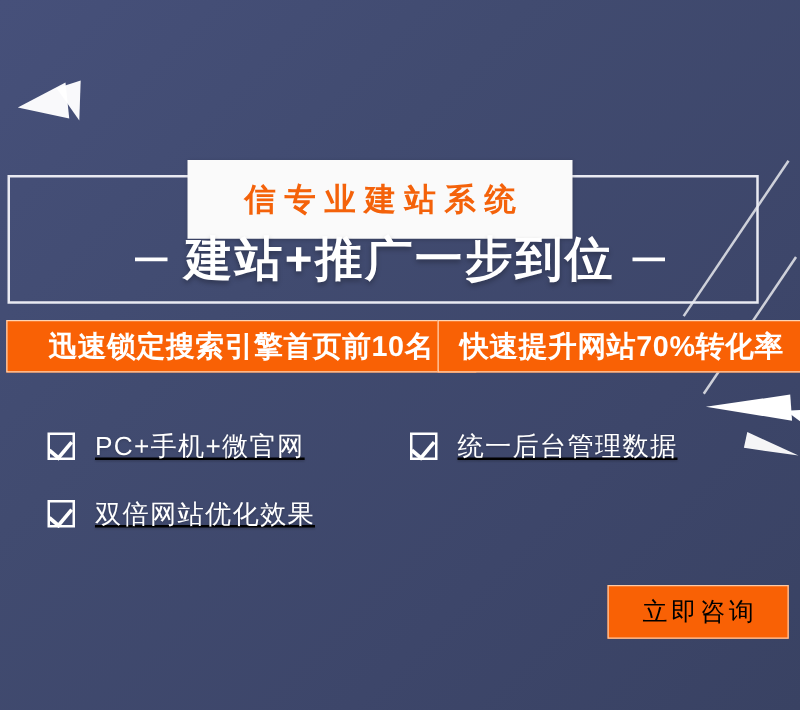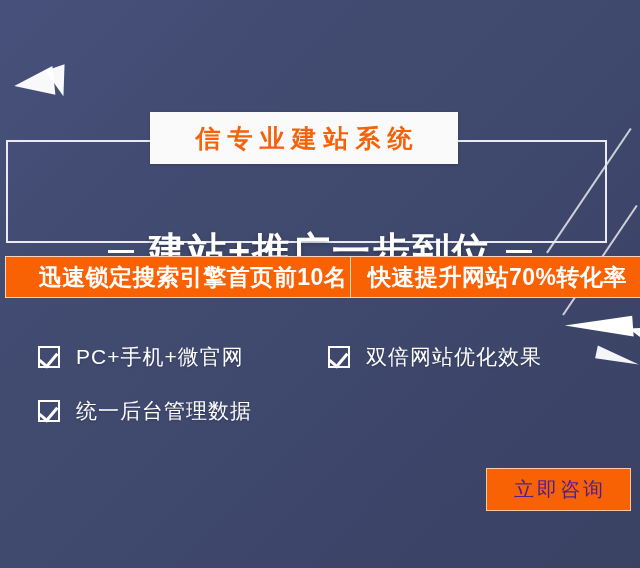--- a/index.html
+++ b/index.html
@@ -86,23 +86,23 @@
     width: 601px;
     height: 103px;
     border: 2px solid #e9eaf2;
     box-sizing: border-box;
   }
 
   
   .ribbon {
     position: absolute;
     left: 150px;
-    top: 112px;
+    top: 128px;
     width: 308px;
-    height: 52px;
+    height: 63px;
     background: #fafafa;
     box-shadow: 0 1px 3px rgba(0,0,0,.18);
     display: flex;
     align-items: center;
     justify-content: center;
   }
   .ribbon-text {
     color: #f4620a;
     font-size: 25px;
     font-weight: bold;
@@ -114,21 +114,20 @@
   
   .headline-wrap {
     position: absolute;
     left: 0;
     top: 182px;
     width: 640px;
     display: flex;
     align-items: center;
     justify-content: center;
     gap: 14px;
-    margin-top: 44px;
   }
   .rule {
     width: 26px;
     height: 3px;
     background: #ffffff;
     flex: none;
   }
   .headline {
     color: #ffffff;
     font-size: 38px;
@@ -166,20 +165,21 @@
     width: 590px;
     display: grid;
     grid-template-columns: 290px 300px;
     grid-auto-rows: 54px;
     align-items: center;
   }
   .feature {
     display: flex;
     align-items: center;
     gap: 16px;
+    text-decoration: underline;
   }
   .check-box {
     width: 22px;
     height: 22px;
     border: 2px solid #ffffff;
     box-sizing: border-box;
     position: relative;
     flex: none;
   }
   .check-box::after {
@@ -204,21 +204,21 @@
   
   .cta {
     position: absolute;
     left: 486px;
     top: 468px;
     width: 145px;
     height: 43px;
     background: #f96105;
     border: 1px solid #ffc9a4;
     box-sizing: border-box;
-    color: #4c1d95;
+    color: #000000;
     font-size: 20px;
     letter-spacing: 3px;
     text-indent: 3px;
     display: flex;
     align-items: center;
     justify-content: center;
     cursor: pointer;
     font-family: inherit;
     white-space: nowrap;
   }
@@ -253,26 +253,26 @@
 
   <div class="features">
 
     <div class="feature">
       <span class="check-box"></span>
       <span class="feature-label">PC+手机+微官网</span>
     </div>
 
     <div class="feature">
       <span class="check-box"></span>
+      <span class="feature-label">统一后台管理数据</span>
+    </div>
+
+    <div class="feature">
+      <span class="check-box"></span>
       <span class="feature-label">双倍网站优化效果</span>
     </div>
 
-    <div class="feature">
-      <span class="check-box"></span>
-      <span class="feature-label">统一后台管理数据</span>
-    </div>
-
 
   </div>
 
   <button class="cta">立即咨询</button>
 
 </div>
 
 </body></html>

